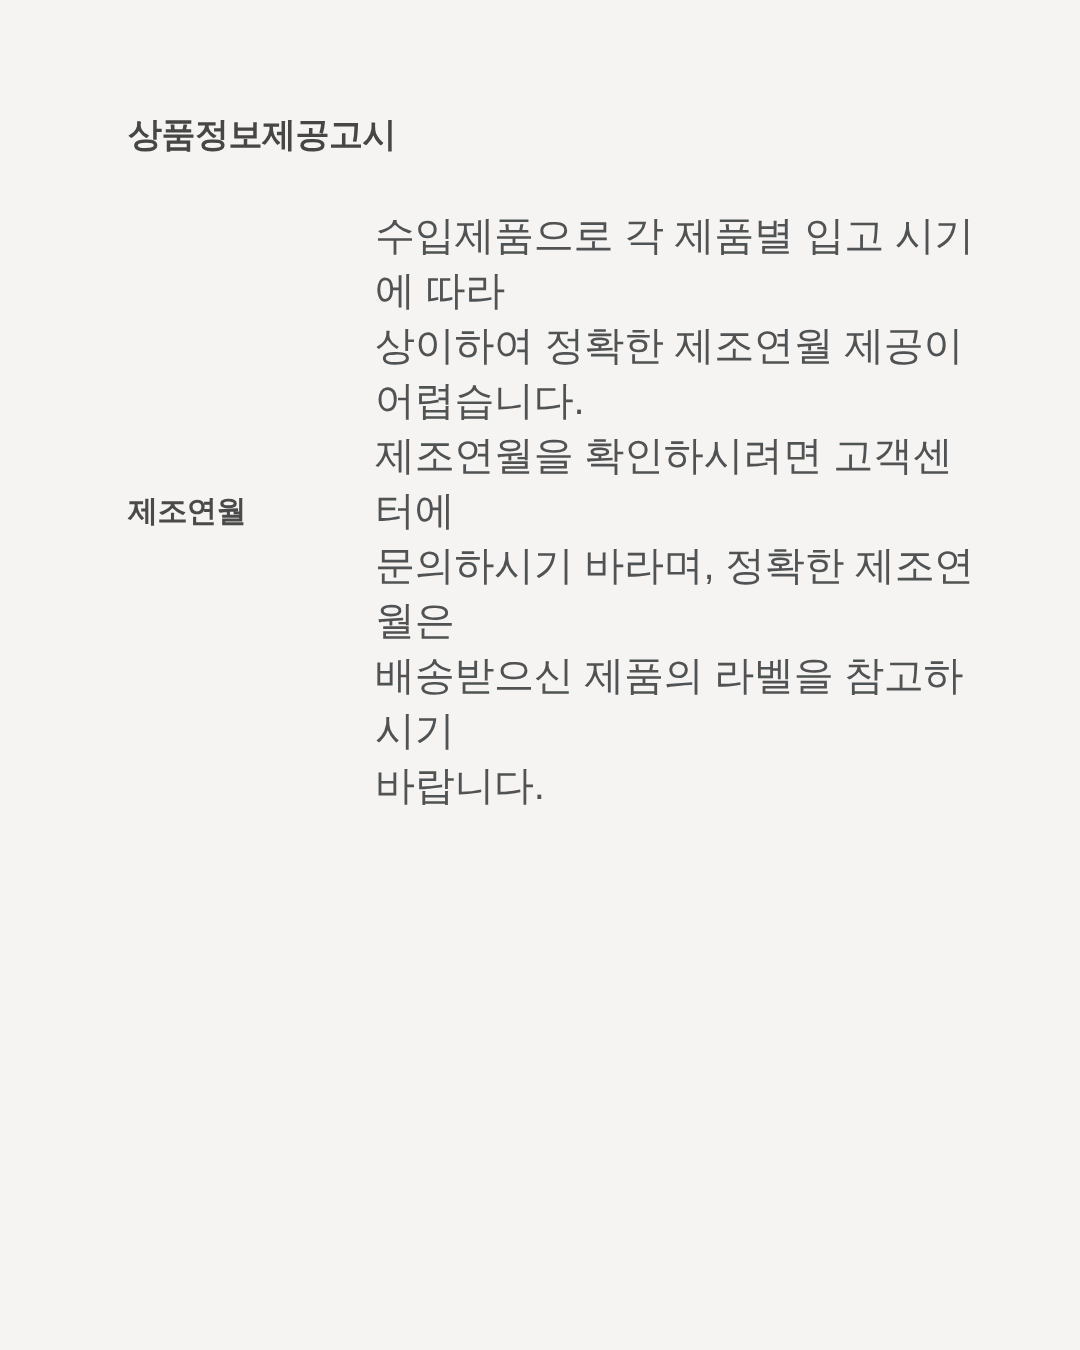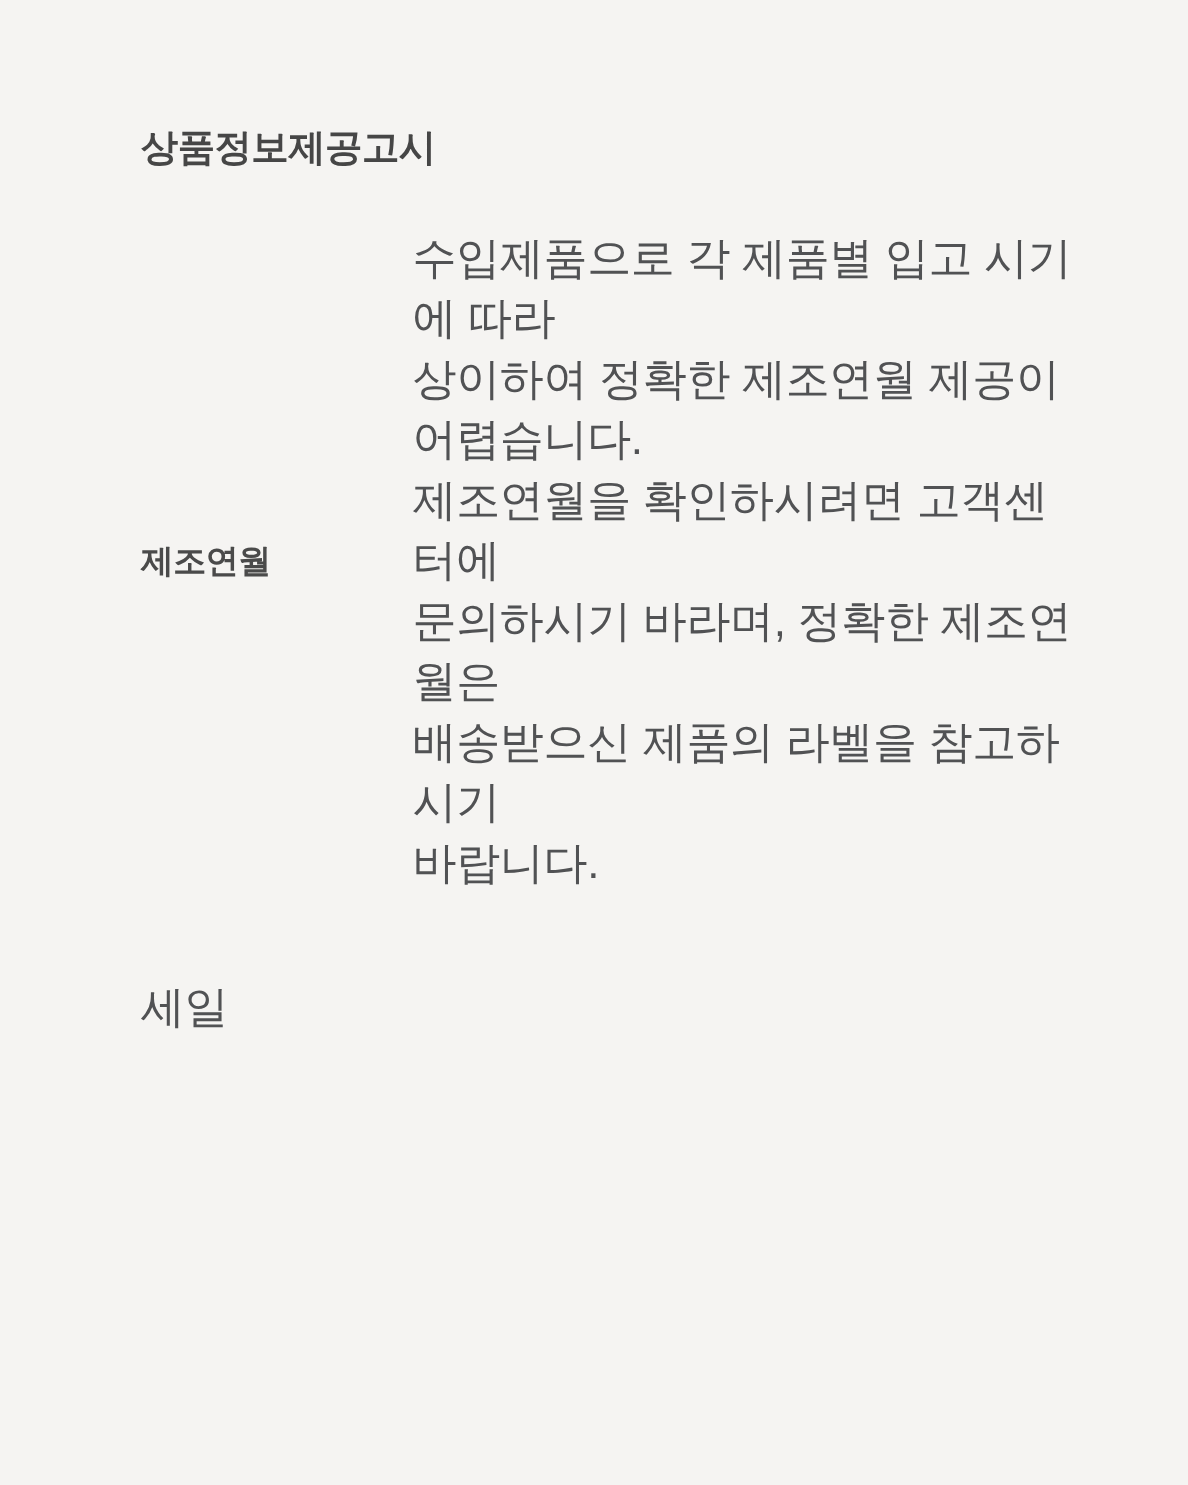--- a/index.html
+++ b/index.html
@@ -63,16 +63,15 @@
     <div class="value">수입제품으로 각 제품별 입고 시기에 따라
 상이하여 정확한 제조연월 제공이 어렵습니다.
 제조연월을 확인하시려면 고객센터에
 문의하시기 바라며, 정확한 제조연월은
 배송받으신 제품의 라벨을 참고하시기
 바랍니다.</div>
   </div>
 
 
   <div class="row">
-    <div class="value">세일</div>
   </div>
 
 </div>
 
 </body></html>

